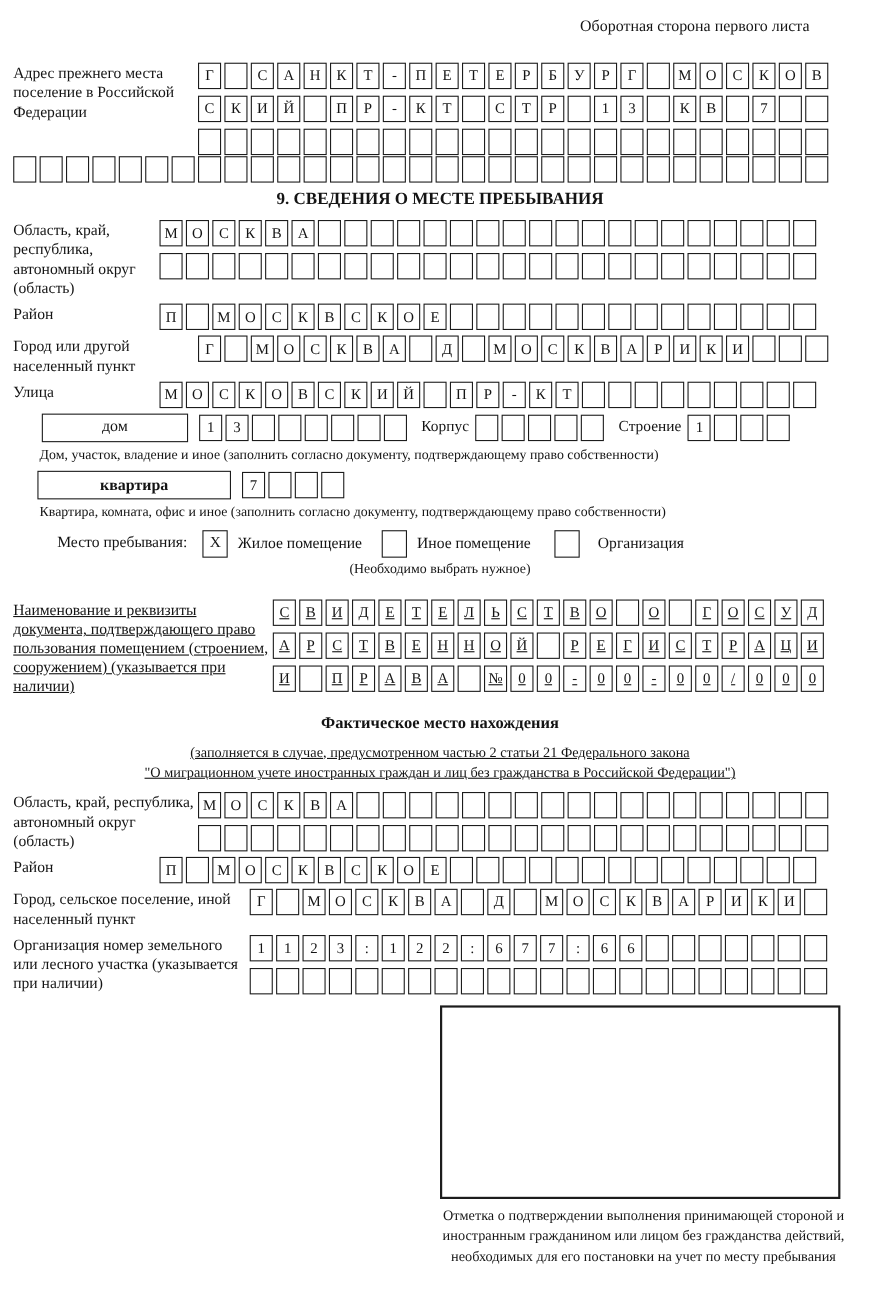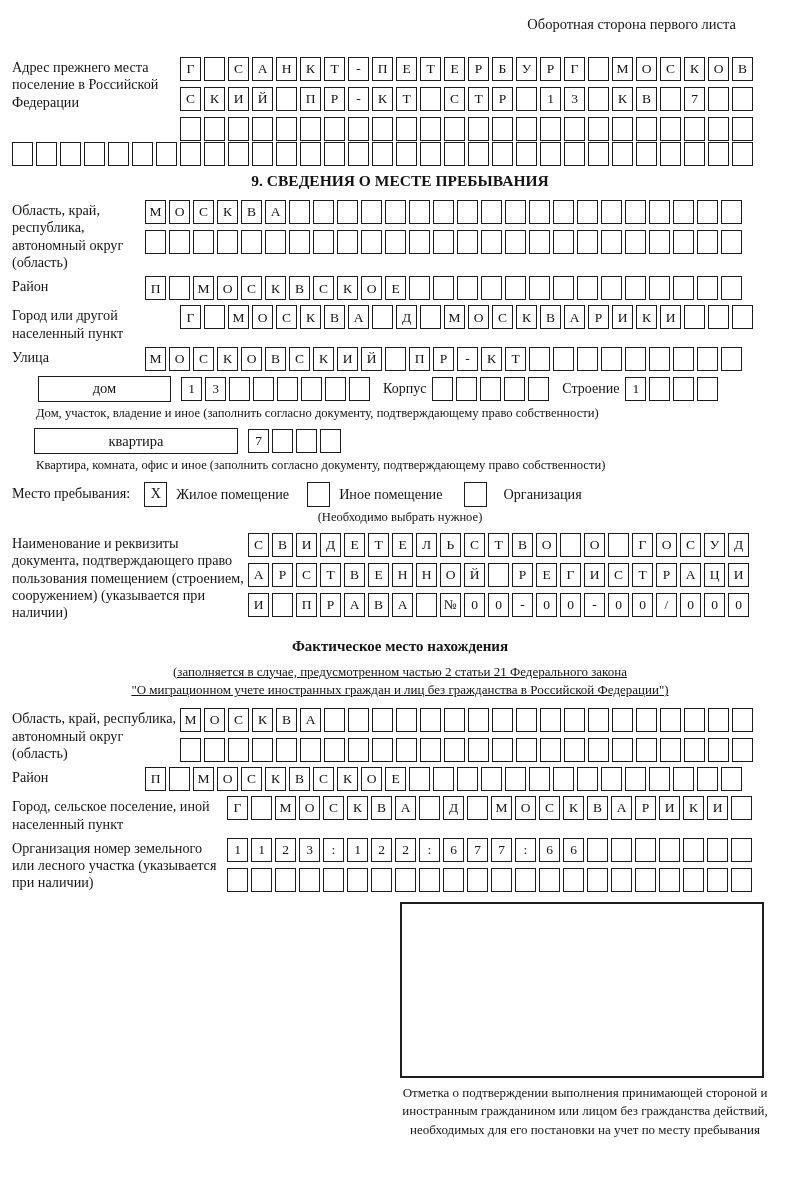--- a/index.html
+++ b/index.html
@@ -22,33 +22,33 @@
 
   .caption{font-size:12.6px;line-height:1.3;}
   .center{text-align:center;}
   .sectitle{font-weight:bold;font-size:15.5px;text-align:center;margin:6px 0 10px 0;}
 
   .bigbox{box-sizing:border-box;border:1.7px solid #1c1c1c;height:26px;display:flex;
           align-items:center;justify-content:center;font-size:14.5px;flex:0 0 auto;}
   .houserow{align-items:center;margin-top:4px;margin-bottom:3px;}
   .inlabel{font-size:14px;margin:0 6px 0 10px;flex:0 0 auto;}
 
-  .stayrow{align-items:center;margin-top:8px;margin-bottom:2px;}
+  .stayrow{align-items:center;margin-top:8px;margin-bottom:2px;margin-left:40px;}
   .chk{box-sizing:border-box;width:23px;height:25px;border:1.6px solid #1c1c1c;flex:0 0 auto;
        display:flex;align-items:center;justify-content:center;font-size:14px;margin-left:14px;}
   .optlabel{font-size:14.2px;margin-left:9px;flex:0 0 auto;}
 
   .subtitle{font-size:13px;text-align:center;line-height:1.45;text-decoration:underline;}
   .facttitle{font-weight:bold;font-size:15px;text-align:center;margin:16px 0 8px 0;}
 
   .stampbox{box-sizing:border-box;margin:10px 0 6px 388px;width:364px;height:176px;
             border:2px solid #1c1c1c;}
   .stampcaption{margin-left:380px;width:386px;text-align:center;font-size:13px;line-height:1.42;}
   .capindent{margin-left:24px;margin-bottom:7px;margin-top:2px;}
-  .mt8{margin-top:8px;}
+  .mt8{margin-top:20px;text-decoration:underline;}
 </style>
 </head>
 <body>
 
 <div class="page">
 
   <div class="hnote">Оборотная сторона первого листа</div>
 
   <div class="group">
     <div class="flabel w168">Адрес прежнего места поселение в Российской Федерации</div>
@@ -345,21 +345,21 @@
     <div class="cells">
         <span class="cell">1</span>
         <span class="cell"></span>
         <span class="cell"></span>
         <span class="cell"></span>
       </div>
   </div>
   <div class="caption capindent">Дом, участок, владение и иное (заполнить согласно документу, подтверждающему право собственности)</div>
 
   <div class="frow houserow">
-    <div class="bigbox" style="width:204px;margin-left:22px;">квартира</div>
+    <div class="bigbox" style="width:176px;margin-left:22px;font-weight:bold;">квартира</div>
     <div class="cells" style="margin-left:10px;">
         <span class="cell">7</span>
         <span class="cell"></span>
         <span class="cell"></span>
         <span class="cell"></span>
       </div>
   </div>
   <div class="caption capindent">Квартира, комната, офис и иное (заполнить согласно документу, подтверждающему право собственности)</div>
 
   <div class="frow stayrow">

